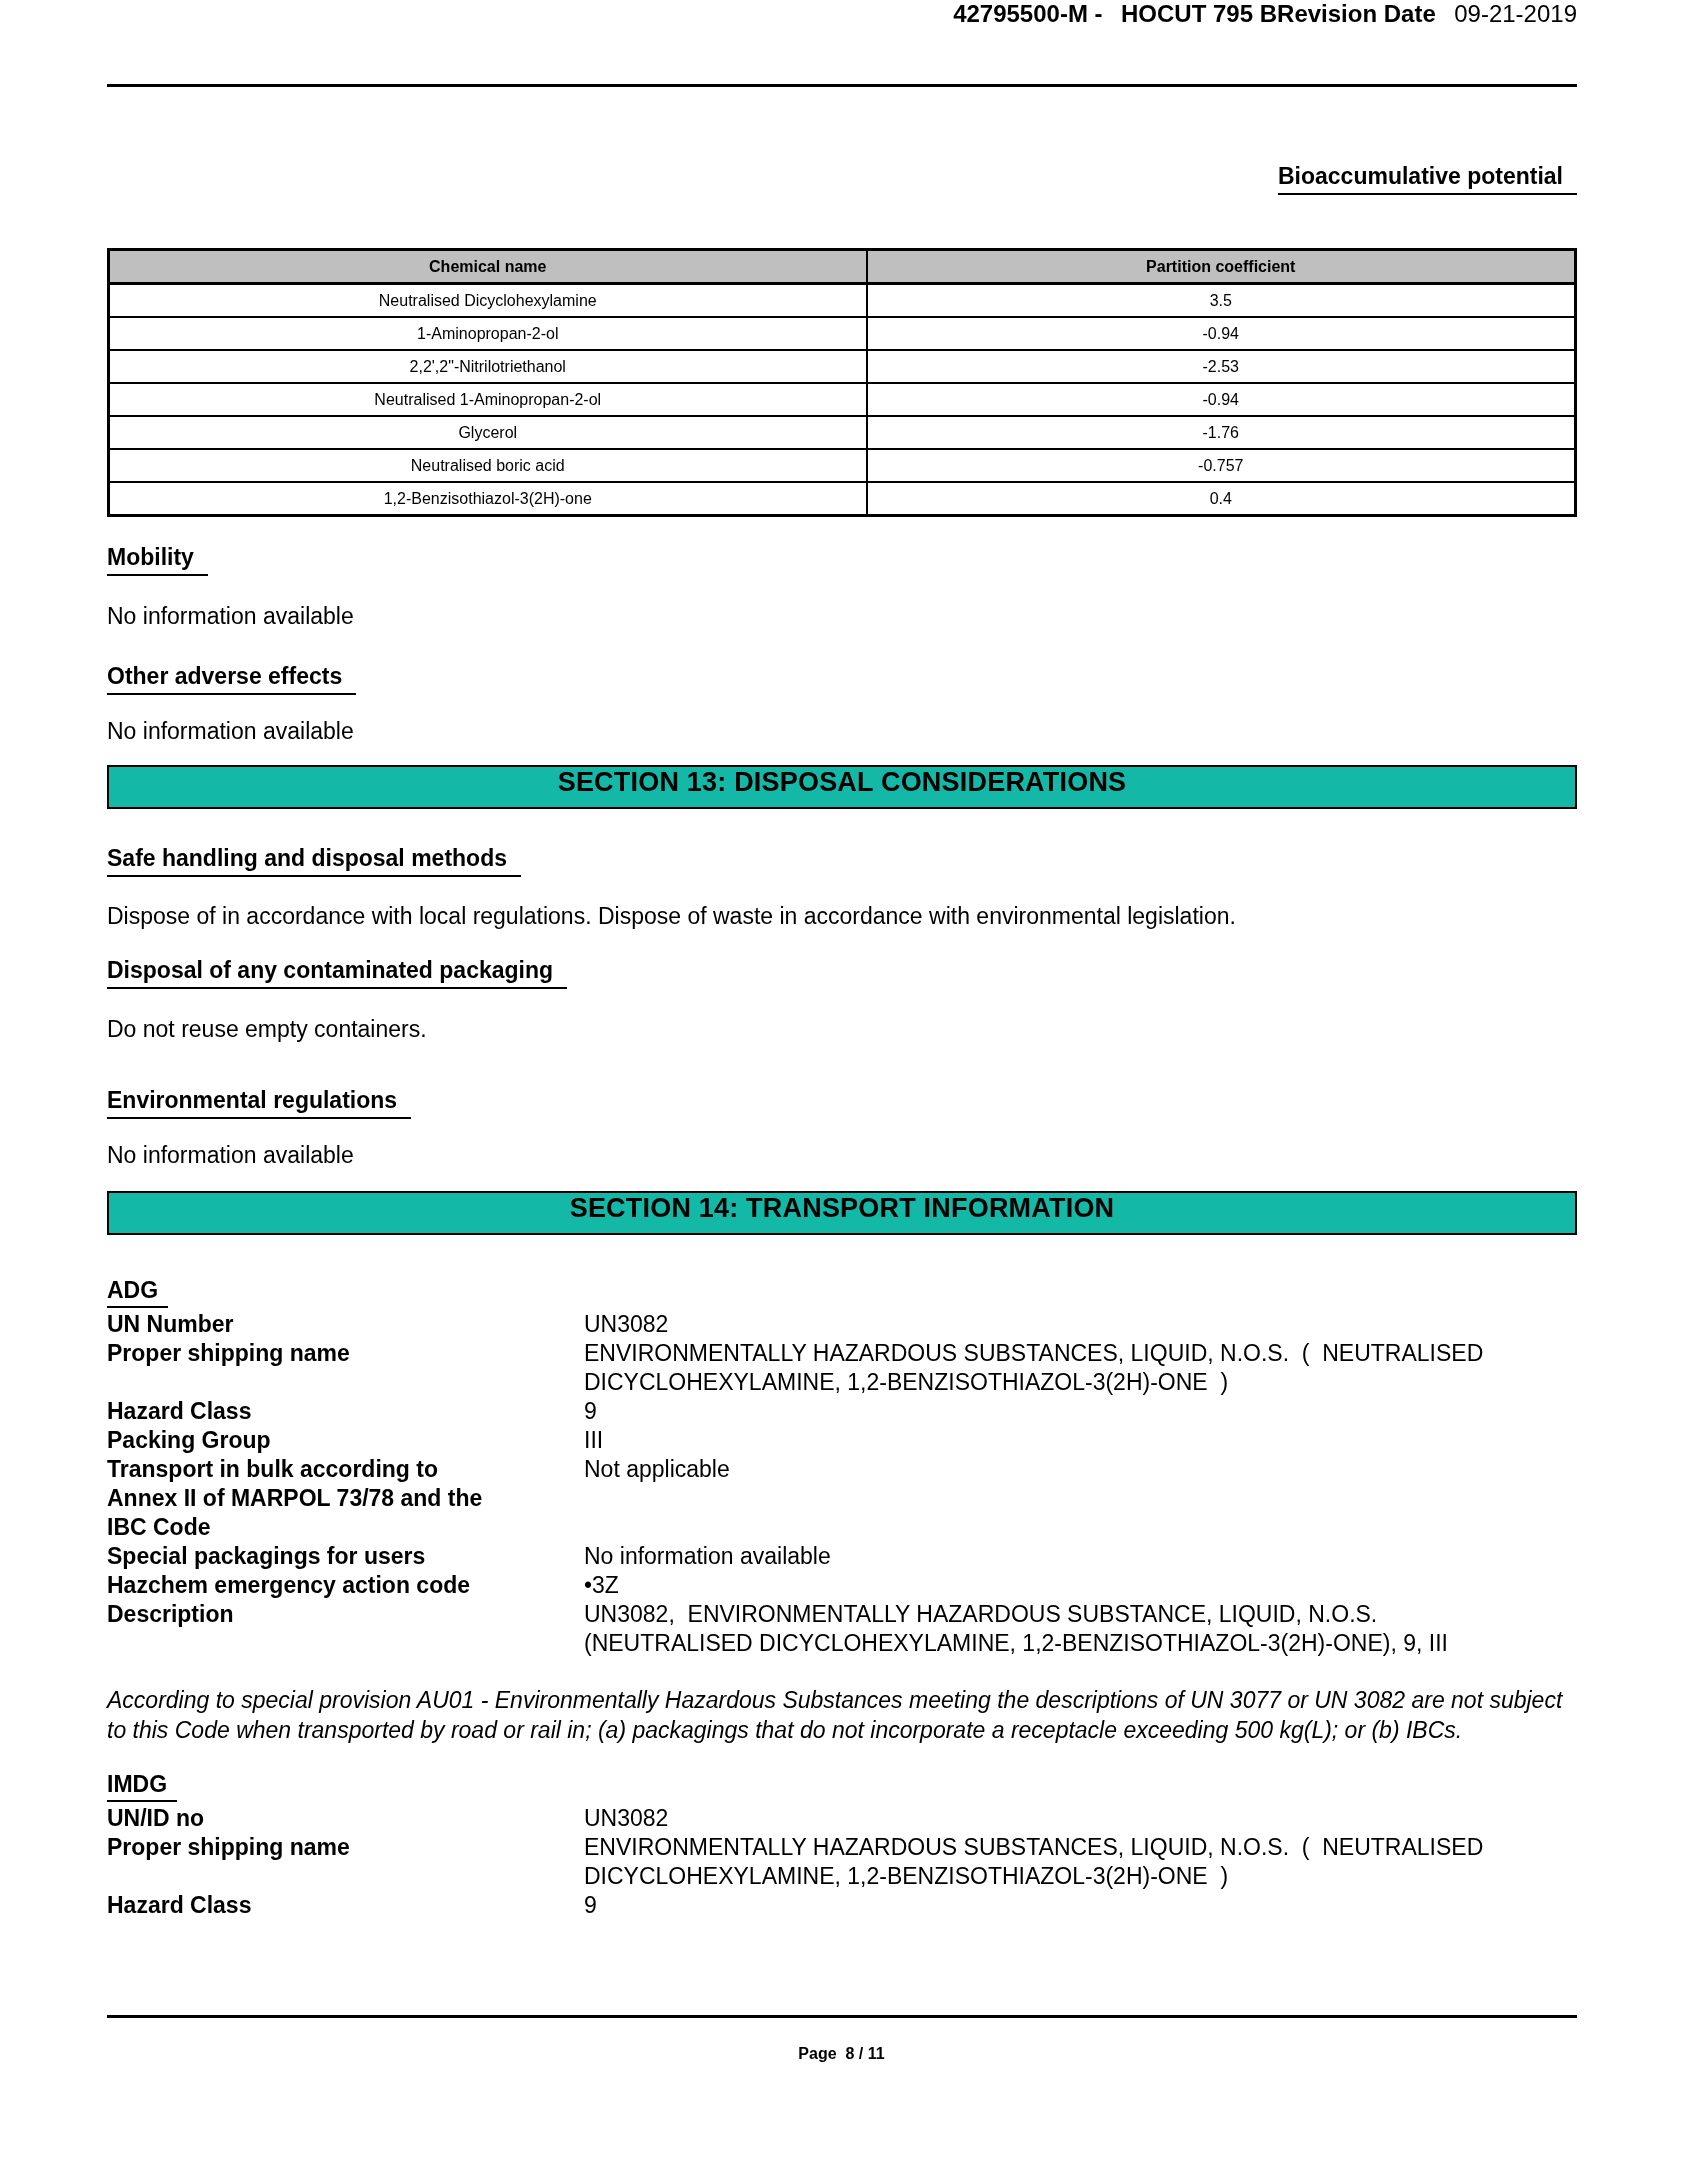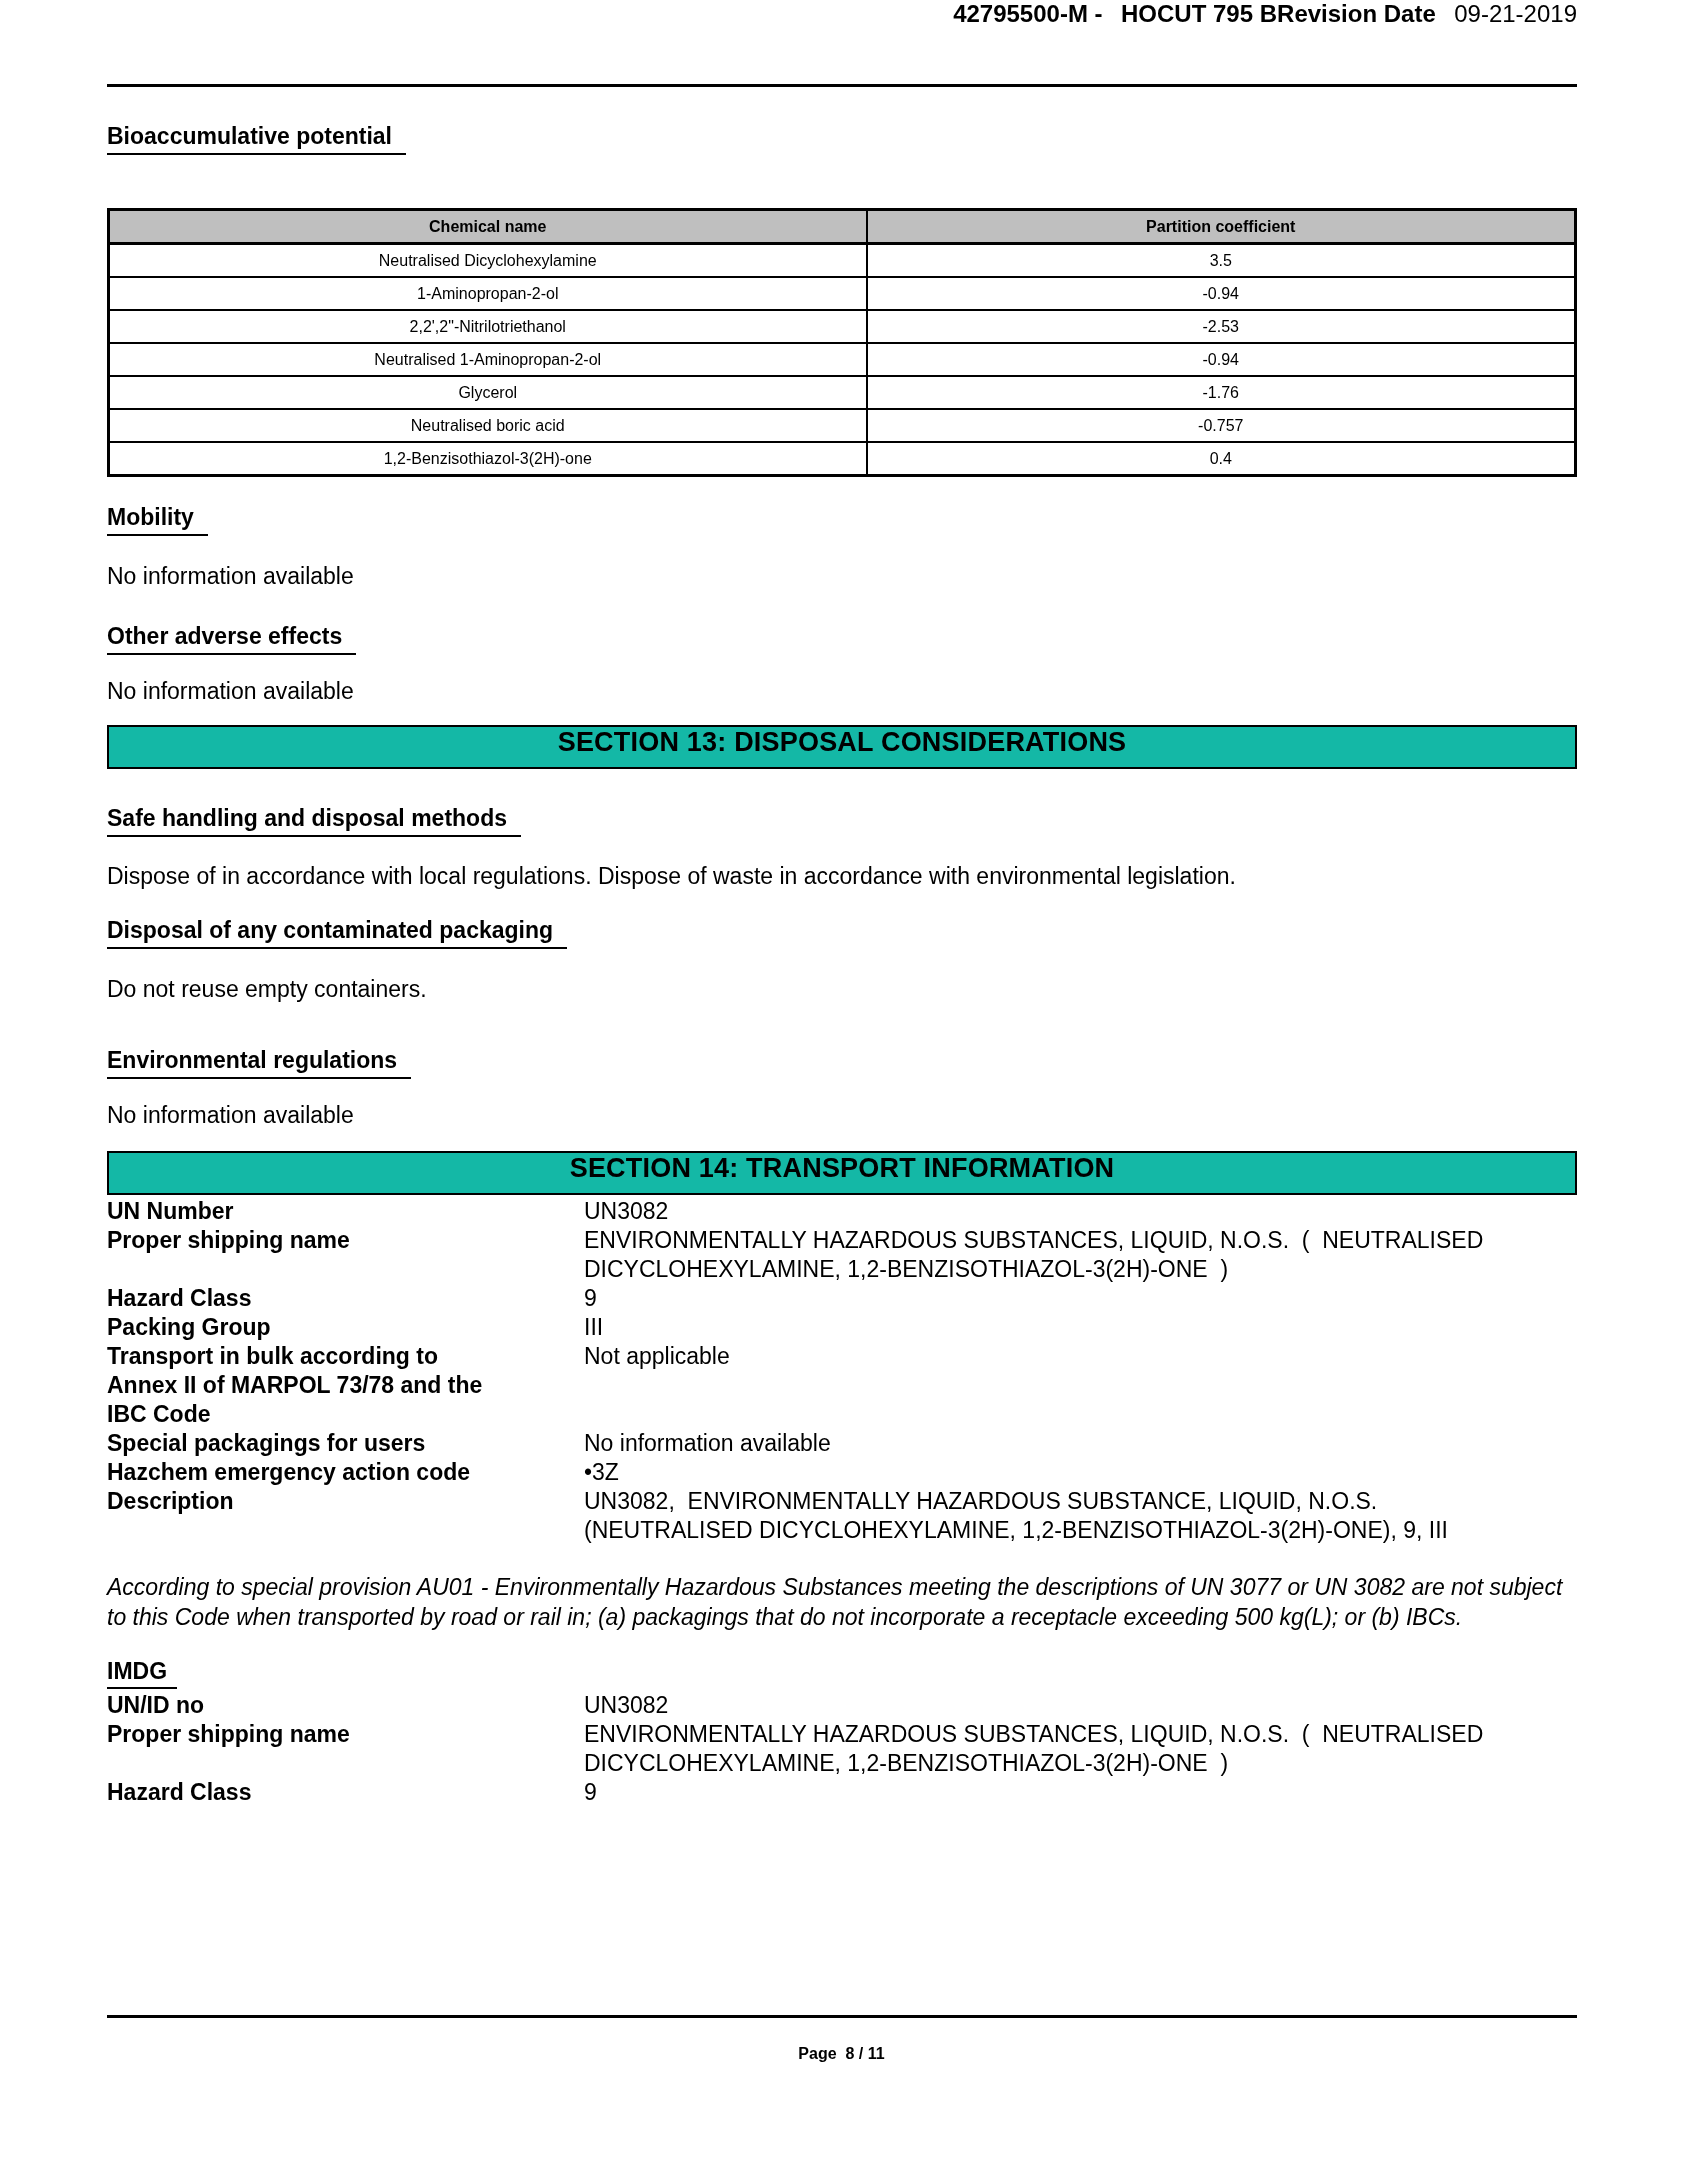--- a/index.html
+++ b/index.html
@@ -21,21 +21,21 @@
   .rev-value { font-size:24px; margin-left:14px; }
 
   .rule { height:3px; background:#000; margin-top:56px; }
 
   
   .ul-head { margin:0; }
   .ul-head span {
     display:inline-block; font-weight:bold; font-size:23px;
     border-bottom:2px solid #000; padding:0 14px 3px 0;
   }
-  .mt-bio   { margin-top:36px; }
+  .mt-bio   { margin-top:76px;text-align:right; }
   .mt-mob   { margin-top:27px; }
   .mt-oae   { margin-top:33px; }
   .mt-safe  { margin-top:36px; }
   .mt-disp  { margin-top:27px; }
   .mt-env   { margin-top:44px; }
 
   .body-text { font-size:23px; line-height:28px; margin:0; }
   .mt-t1 { margin-top:26px; }
   .mt-t2 { margin-top:25px; }
   .mt-t3 { margin-top:22px; }
@@ -183,20 +183,23 @@
 
   <p class="ul-head mt-env">
     <span>Environmental regulations</span>
   </p>
   <p class="body-text mt-t3">No information available</p>
 
   <div class="section-bar mt-bar14">
     <span>SECTION 14: TRANSPORT INFORMATION</span>
   </div>
 
+  <p class="ul-head kv-head">
+    <span>ADG</span>
+  </p>
 
   <div class="kv-block">
     <div class="kv-row">
       <div class="kv-label">UN Number</div>
       <div class="kv-value">UN3082</div>
     </div>
     <div class="kv-row">
       <div class="kv-label">Proper shipping name</div>
       <div class="kv-value">ENVIRONMENTALLY HAZARDOUS SUBSTANCES, LIQUID, N.O.S.  (  NEUTRALISED
 DICYCLOHEXYLAMINE, 1,2-BENZISOTHIAZOL-3(2H)-ONE  )</div>

